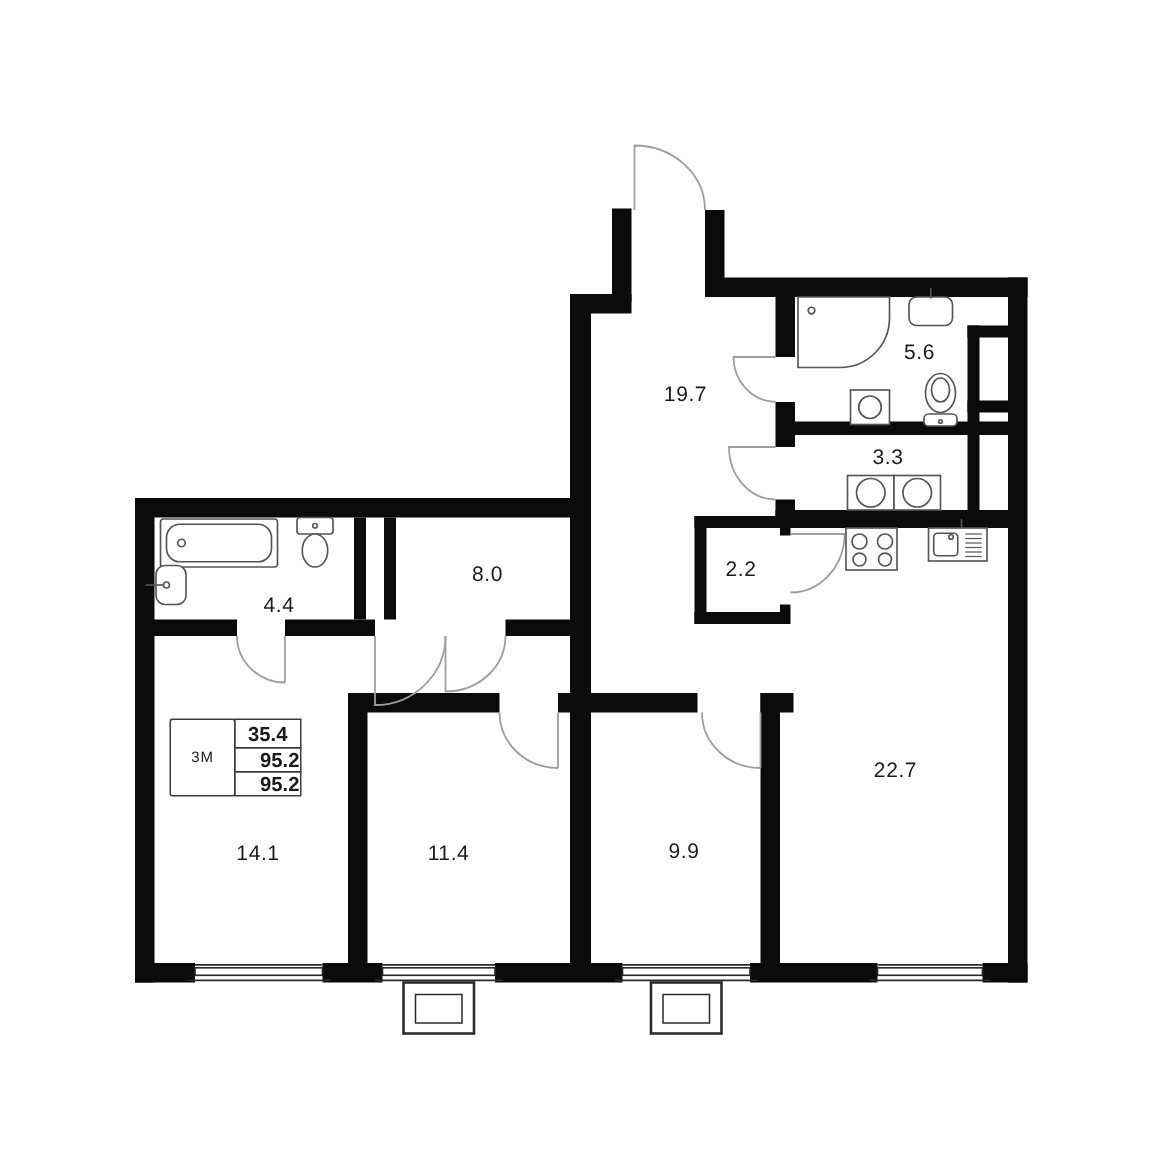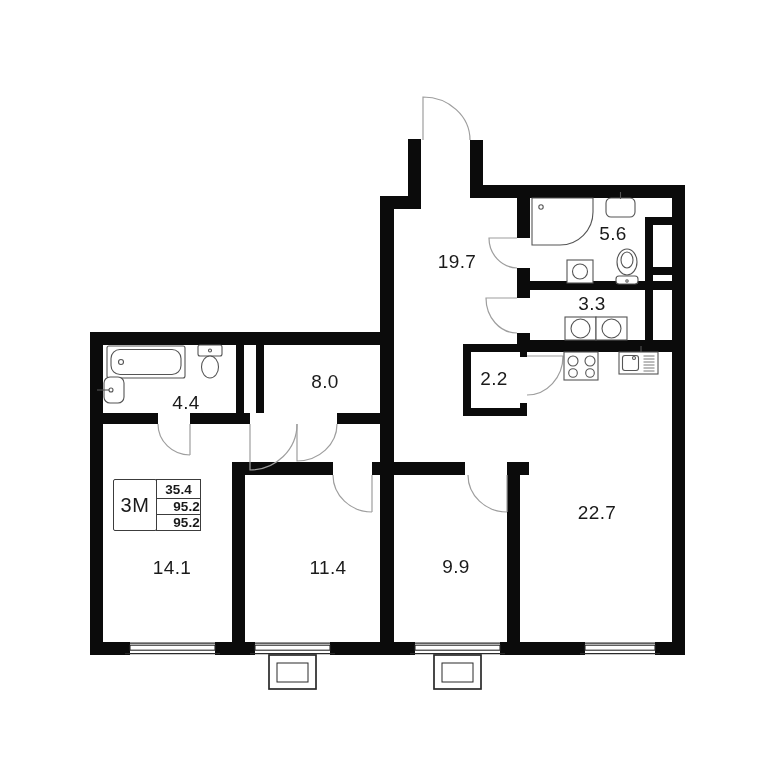--- a/index.html
+++ b/index.html
@@ -11,30 +11,30 @@
   .walls rect{fill:#0b0b0b;}
   .doors path{stroke:#9e9e9e;stroke-width:1.2;fill:none;}
   .fixtures *{stroke:#555;stroke-width:1.1;fill:#fff;}
   .fixtures line{fill:none;}
   .fixtures .hatch{stroke-width:0.8;}
   .windows line{stroke:#2a2a2a;stroke-width:1.2;}
   .windows rect{fill:#fff;stroke:#2a2a2a;stroke-width:1.1;}
   .ac rect{fill:#fff;stroke:#2a2a2a;}
   .room-label{
     position:absolute;transform:translate(-50%,-50%);
-    font-size:19px;letter-spacing:0.4px;color:#1a1a1a;white-space:nowrap;
+    font-size:14px;letter-spacing:0.4px;color:#1a1a1a;white-space:nowrap;
   }
   .unit-box{
     position:absolute;left:113px;top:479px;width:88px;height:52px;
     display:grid;grid-template-columns:44px 44px;grid-template-rows:20px 16px 16px;
     background:#fff;font-size:13.5px;color:#1a1a1a;
   }
   .unit-box .type{
     grid-row:1 / span 3;border:1.2px solid #3c3c3c;border-radius:2px;
-    display:flex;align-items:center;justify-content:center;font-size:20px;letter-spacing:0.5px;
+    display:flex;align-items:center;justify-content:center;font-size:10px;letter-spacing:0.5px;
   }
   .unit-box .cell{
     border:1.2px solid #3c3c3c;border-left:1.2px solid #3c3c3c;margin-left:-1px;
     display:flex;align-items:center;justify-content:center;font-weight:bold;
   }
   .unit-box .cell + .cell{margin-top:-1px;padding-left:16px;}
   .unit-box .c2{margin-top:-1px;}
   .unit-box .c3{margin-top:-2px;}
 </style>
 </head>
@@ -206,21 +206,21 @@
     </g>
   </svg>
 
   <div class="room-label" style="left:457px;top:262px">19.7</div>
   <div class="room-label" style="left:613px;top:234px">5.6</div>
   <div class="room-label" style="left:592px;top:304px">3.3</div>
   <div class="room-label" style="left:494px;top:379px">2.2</div>
   <div class="room-label" style="left:186px;top:403px">4.4</div>
   <div class="room-label" style="left:325px;top:382px">8.0</div>
   <div class="room-label" style="left:172px;top:568px">14.1</div>
-  <div class="room-label" style="left:328px;top:568px">11.4</div>
+  <div class="room-label" style="left:299px;top:568px">11.4</div>
   <div class="room-label" style="left:456px;top:567px">9.9</div>
   <div class="room-label" style="left:597px;top:513px">22.7</div>
 
   <div class="unit-box">
     <div class="type">3M</div>
     <div class="cell c1">35.4</div>
     <div class="cell c2">95.2</div>
     <div class="cell c3">95.2</div>
   </div>
 

